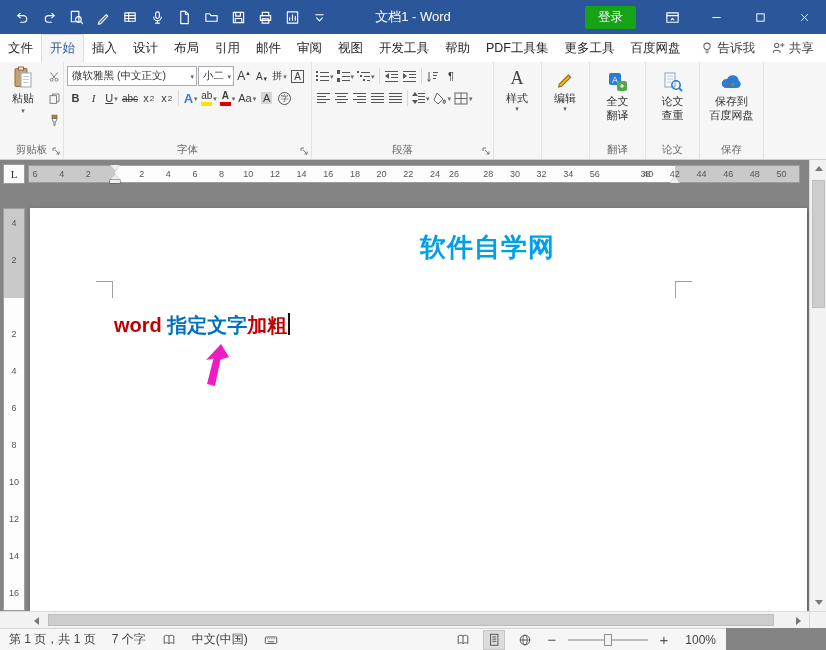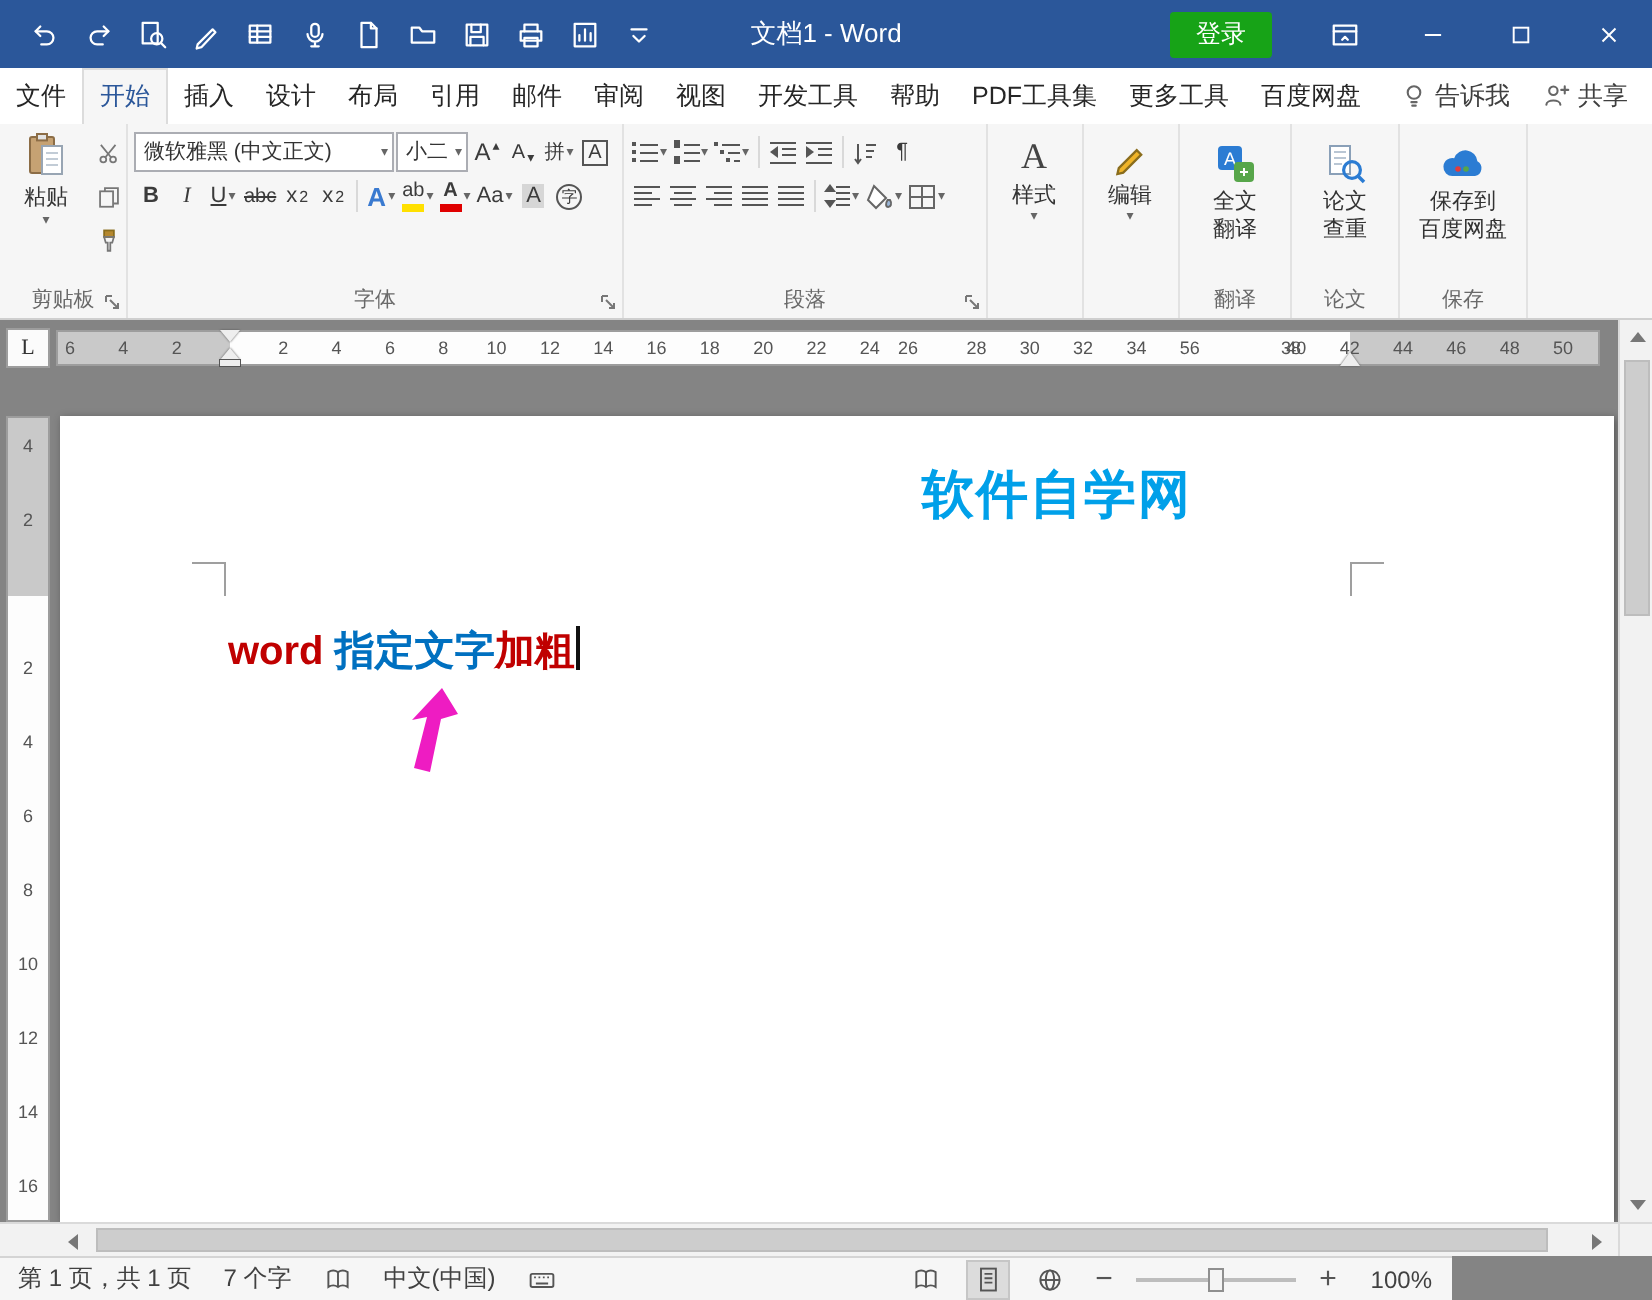--- a/index.html
+++ b/index.html
@@ -84,21 +84,21 @@
 .rnum{position:absolute;top:2px;transform:translateX(-50%);font-size:9px;color:#555;line-height:14px}
 .fl-marker{position:absolute;left:87px;top:0;transform:translateX(-50%);border-left:5px solid transparent;border-right:5px solid transparent;border-top:6px solid #eee;filter:drop-shadow(0 0 .5px #555);cursor:pointer}
 .hang-marker{position:absolute;left:87px;bottom:3px;transform:translateX(-50%);border-left:5px solid transparent;border-right:5px solid transparent;border-bottom:6px solid #eee;filter:drop-shadow(0 0 .5px #555);cursor:pointer}
 .indent-box{position:absolute;left:87px;bottom:0;transform:translateX(-50%);width:10px;height:3px;background:#eee;box-shadow:0 0 0 .5px #555;cursor:pointer}
 .ri-marker{position:absolute;left:647px;bottom:0;transform:translateX(-50%);border-left:5px solid transparent;border-right:5px solid transparent;border-bottom:7px solid #eee;filter:drop-shadow(0 0 .5px #555);cursor:pointer}
 .vruler{position:absolute;left:3px;top:208px;width:22px;height:403px;background:linear-gradient(#c9c9c9 0,#c9c9c9 90px,#fdfdfd 90px,#fdfdfd 100%);box-shadow:0 0 0 1px #9d9d9d inset}
 .vnum{position:absolute;left:0;width:100%;text-align:center;font-size:9px;color:#555}
 
 
 .page{position:absolute;left:30px;top:208px;width:777px;height:403px;background:#fff;box-shadow:1px 1px 4px rgba(0,0,0,.35)}
-.wm-title{position:absolute;left:390px;top:22px;width:176px;text-align:right;font-size:26px;font-weight:bold;color:#00a0e9;letter-spacing:1px}
+.wm-title{position:absolute;left:390px;top:22px;width:176px;text-align:left;font-size:26px;font-weight:bold;color:#00a0e9;letter-spacing:1px}
 .wm-url{position:absolute;left:390px;top:56px;width:176px;text-align:center;font-size:12.5px;font-weight:bold;color:#f20000;letter-spacing:1px}
 .crop{position:absolute;background:#9f9f9f}
 .textline{position:absolute;left:84px;top:104px;font-size:20px;font-weight:bold;white-space:nowrap}
 .seg-red{color:#c00000}.seg-blue{color:#0070c0}
 .caret{display:inline-block;width:2px;height:22px;background:#111;margin-left:1px;vertical-align:-3px}
 .arrow-svg{position:absolute;left:166px;top:136px}
 
 
 .vscroll{position:absolute;right:0;top:160px;width:17px;height:451px;background:#f2f2f2;border-left:1px solid #dadada}
 .vs-btn{position:absolute;left:0;width:17px;height:17px;display:flex;align-items:center;justify-content:center;cursor:pointer}

